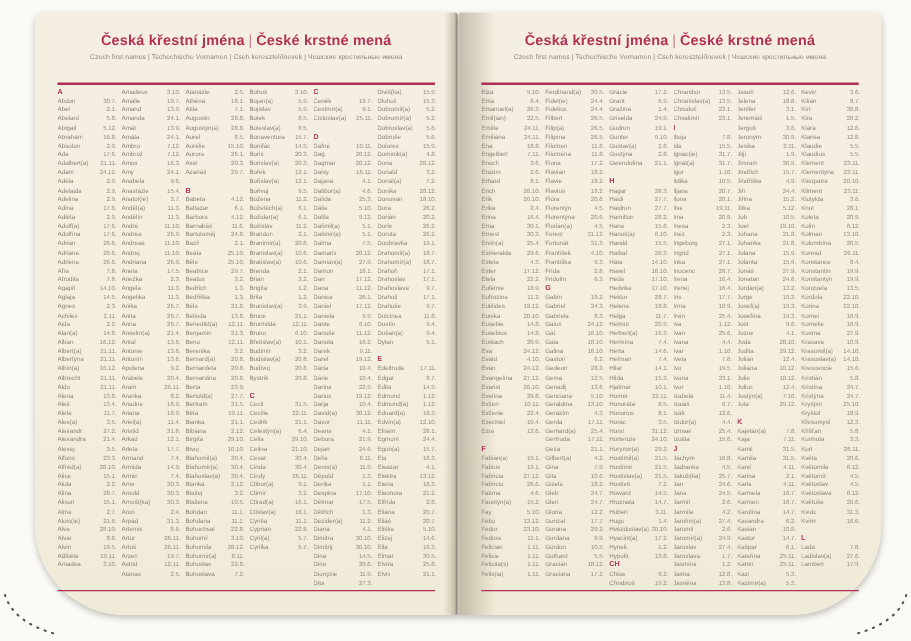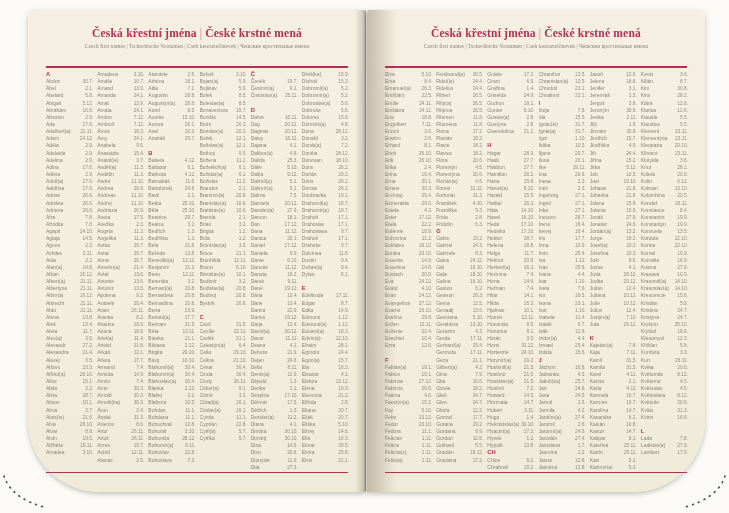--- a/index.html
+++ b/index.html
@@ -18,21 +18,21 @@
   .page.left::after{
     content:'';position:absolute;right:0;top:0;bottom:0;width:11px;
     background:linear-gradient(to right,rgba(90,75,55,0),rgba(90,75,55,.25) 80%,rgba(45,36,25,.55));
     border-radius:0 2px 2px 0;pointer-events:none;
   }
   .page.right::before{
     content:'';position:absolute;left:0;top:0;bottom:0;width:30px;
     background:linear-gradient(to right,rgba(95,80,60,.32),rgba(95,80,60,0));
     border-radius:2px 0 0 0;pointer-events:none;z-index:2;
   }
-  .pg-header{position:absolute;top:17px;left:0;right:0;text-align:center;z-index:3;font-family:Liberation Serif, serif;}
+  .pg-header{position:absolute;top:17px;left:0;right:0;text-align:center;z-index:3;}
   .pg-title{font-size:11.5px;font-weight:bold;color:#b23055;letter-spacing:.2px;}
   .pg-title .tdiv{font-weight:normal;color:#cf7d95;padding:0 3px;}
   .pg-subtitle{font-size:5.4px;color:#8d8577;margin-top:4px;letter-spacing:.1px;}
   .rule-top{position:absolute;top:56px;left:18px;right:18px;height:1.6px;background:#b23055;z-index:3;}
   .rule-bottom{position:absolute;top:462px;left:18px;right:18px;height:1.2px;background:#b23055;z-index:3;}
   .cols{
     position:absolute;top:61px;left:18px;right:17px;height:398px;
     display:flex;gap:4px;overflow:hidden;z-index:3;
   }
   .col{flex:1 1 0;overflow:hidden;min-width:0;}

